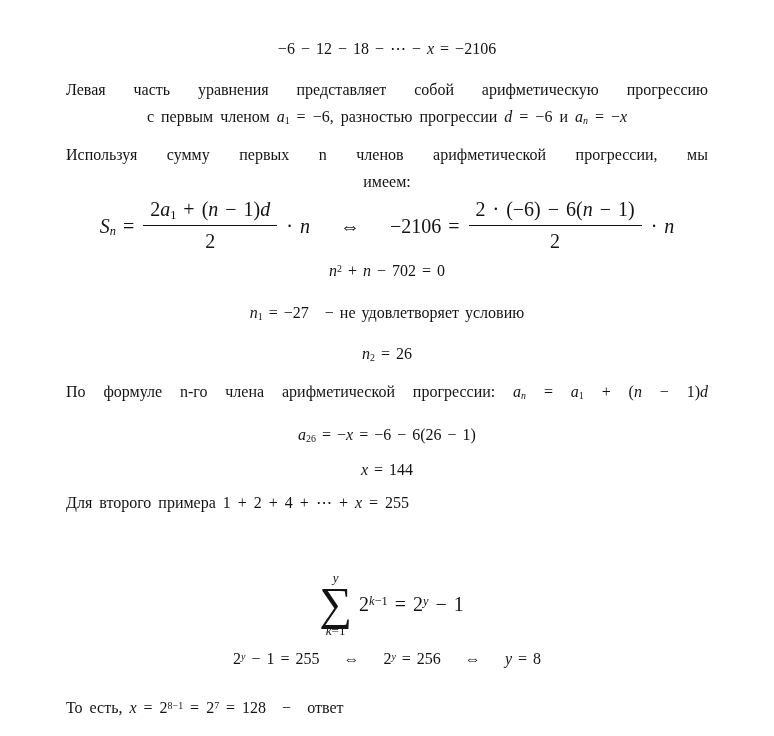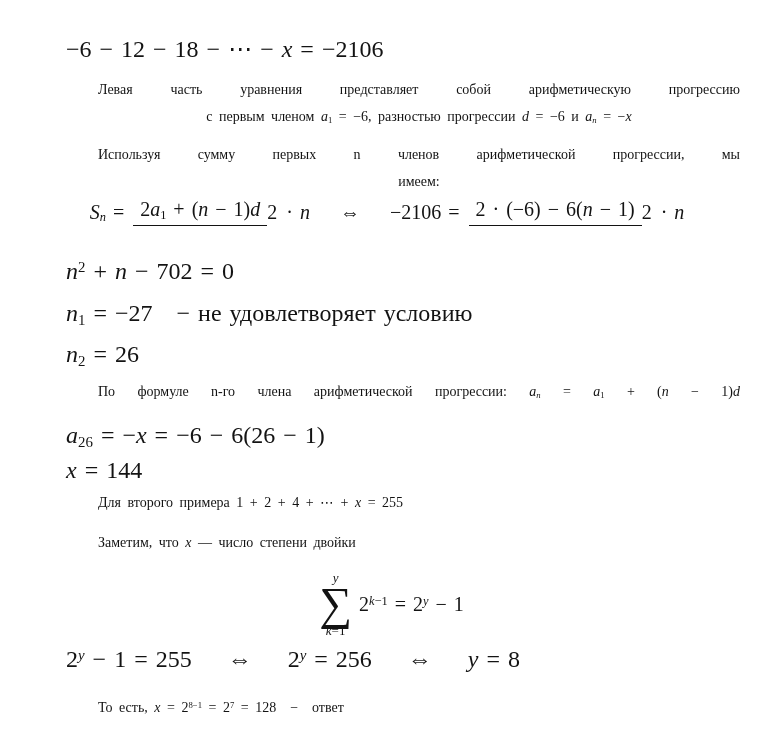--- a/index.html
+++ b/index.html
@@ -7,43 +7,45 @@
     position: relative;
     width: 774px;
     height: 736px;
     background: #ffffff;
     color: #131313;
     font-family: "Liberation Serif", "DejaVu Serif", "DejaVu Sans", serif;
     overflow: hidden;
   }
   .block { position: absolute; left: 66px; width: 642px; }
   .eq {
-    font-size: 24px;
+    font-size: 16px;
     line-height: 26px;
+    text-align: center;
     word-spacing: 2px;
   }
-  .para { font-size: 14px; margin-left: 32px; }
+  .para { font-size: 16px; }
   .pline { line-height: 27px; text-align: center; word-spacing: 3px; }
   .jline { line-height: 27px; text-align: justify; text-align-last: justify; }
   .lline { line-height: 27px; text-align: left; word-spacing: 3px; }
   .it { font-style: italic; }
   sub, sup { font-size: 0.62em; line-height: 0; }
   sub { vertical-align: baseline; position: relative; top: 0.24em; }
   sup { vertical-align: baseline; position: relative; top: -0.45em; }
   .frac-row {
     display: flex;
     justify-content: center;
     align-items: center;
     font-size: 20px;
     line-height: 26px;
     word-spacing: 2px;
   }
   .frac {
     display: inline-flex;
-    flex-direction: row;
+    flex-direction: column;
+    align-items: center;
     margin: 0 9px;
   }
   .frac .num {
     padding: 0 7px 3px;
     border-bottom: 1.5px solid #131313;
     line-height: 25px;
     white-space: nowrap;
   }
   .frac .den { padding-top: 3px; line-height: 25px; }
   .bigop {
@@ -98,23 +100,20 @@
   </div>
 
   <div class="block eq" style="top:422px"><span class="it">a</span><sub>26</sub><span> = −</span><span class="it">x</span><span> = −6 − 6(26 − 1)</span></div>
 
   <div class="block eq" style="top:457px"><span class="it">x</span><span> = 144</span></div>
 
   <div class="block para" style="top:489px">
     <div class="lline"><span>Для второго примера 1 + 2 + 4 + ⋯ + </span><span class="it">x</span><span> = 255</span></div>
   </div>
 
-  <div class="block para" style="top:529px">
-    <div class="lline"><span>Заметим, что </span><span class="it">x</span><span> — число степени двойки</span></div>
-  </div>
 
   <div class="block frac-row" style="top:570px">
     <span class="bigop">
       <span class="lim"><span class="it">y</span></span>
       <span class="sigma">∑</span>
       <span class="lim"><span class="it">k</span><span>=1</span></span>
     </span>
     <span class="nowrap"><span>2</span><sup class="it">k</sup><sup>−1</sup><span>&nbsp;= 2</span><sup class="it">y</sup><span> − 1</span></span>
   </div>
 

